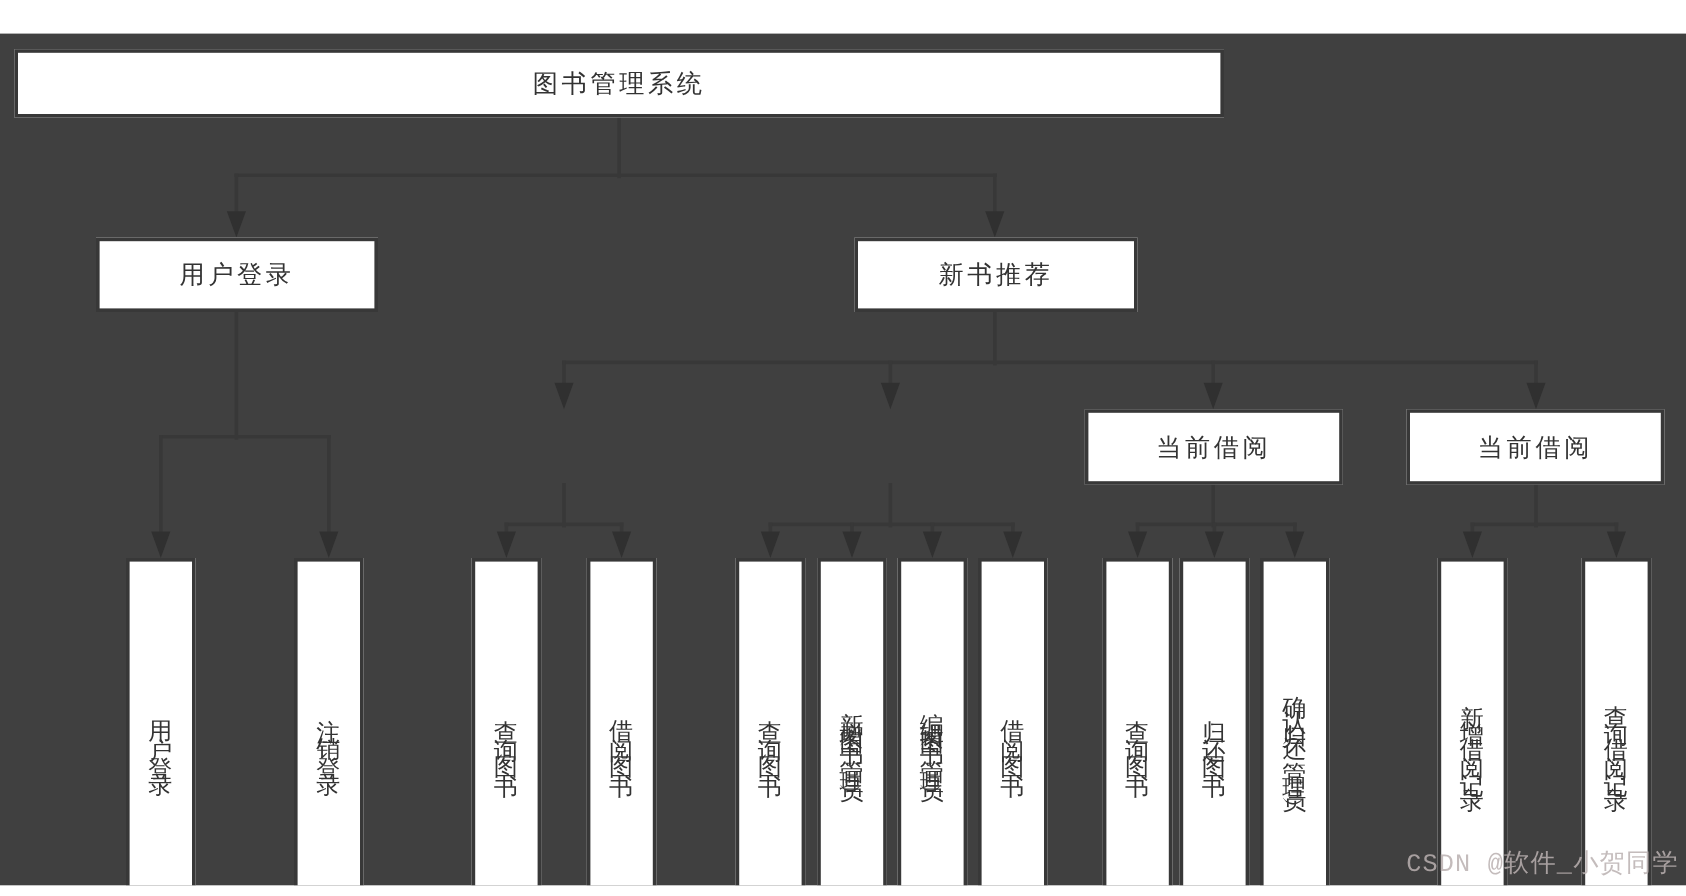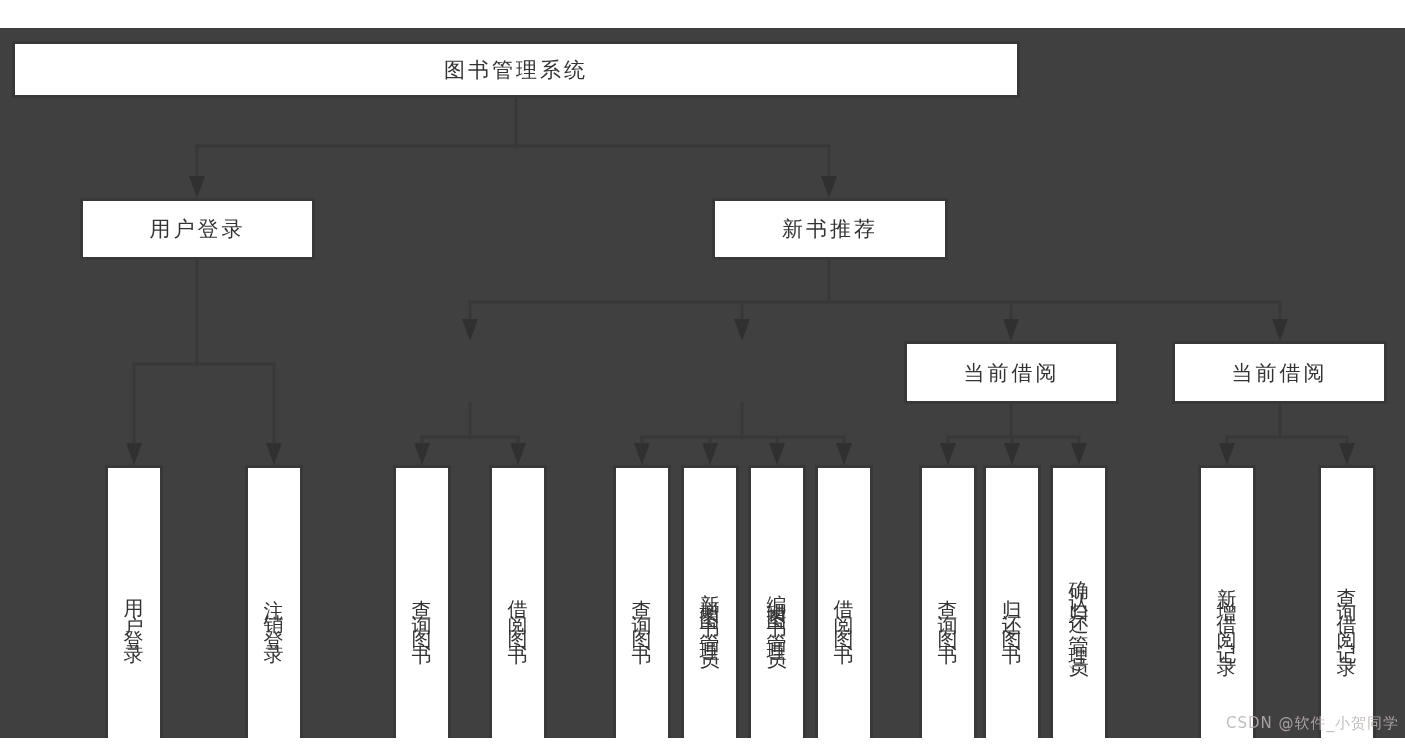--- a/index.html
+++ b/index.html
@@ -32,24 +32,25 @@
   }
   .len4{letter-spacing:15px;}
   .len6{letter-spacing:14px;}
   .len8{letter-spacing:11px;}
   .len9{letter-spacing:8px;}
   .watermark{
     position:absolute;
     right:6px;
     bottom:5px;
     z-index:3;
-    font-size:15px;
+    font-size:21px;
     letter-spacing:1px;
     color:rgba(186,176,176,0.85);
     white-space:nowrap;
+    font-family:Liberation Mono, monospace;
   }
   svg line{stroke:#383838;stroke-width:3;stroke-linecap:square;}
   svg polygon{fill:#303030;}
 </style>
 </head>
 <body>
 
 <div class="canvas">
 
   <svg class="connectors" width="1405" height="747" viewBox="0 0 1405 747">

